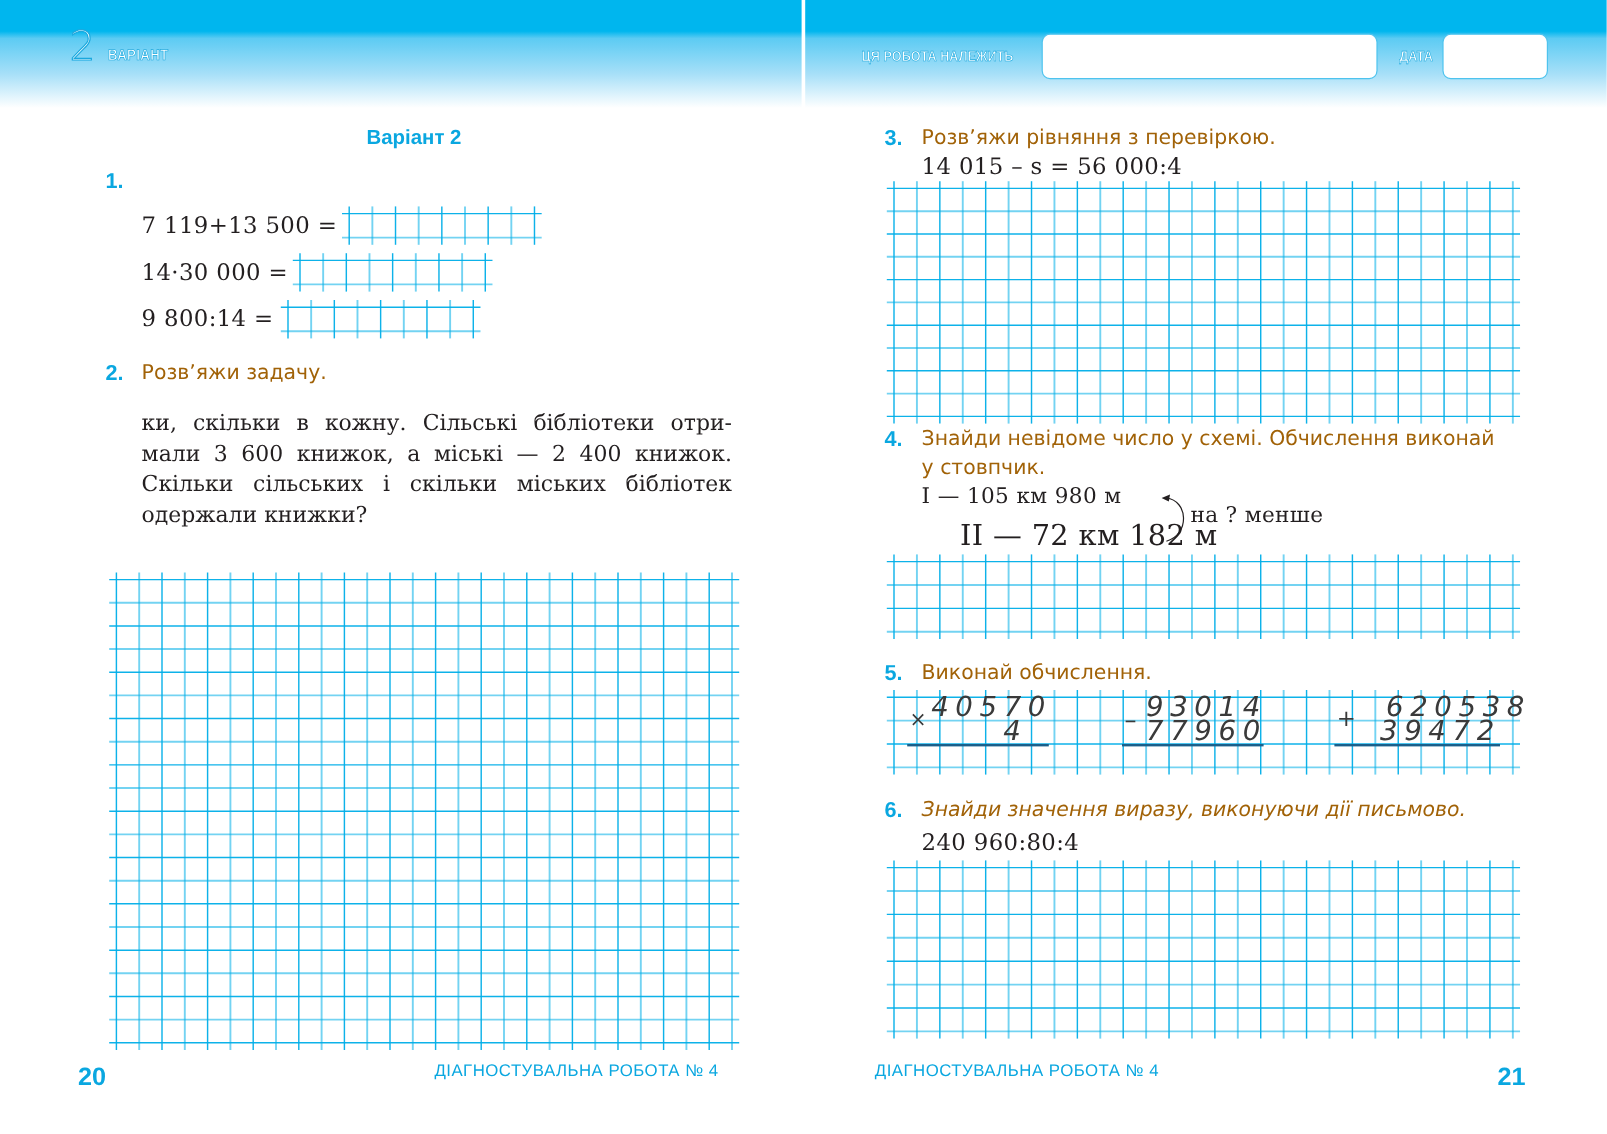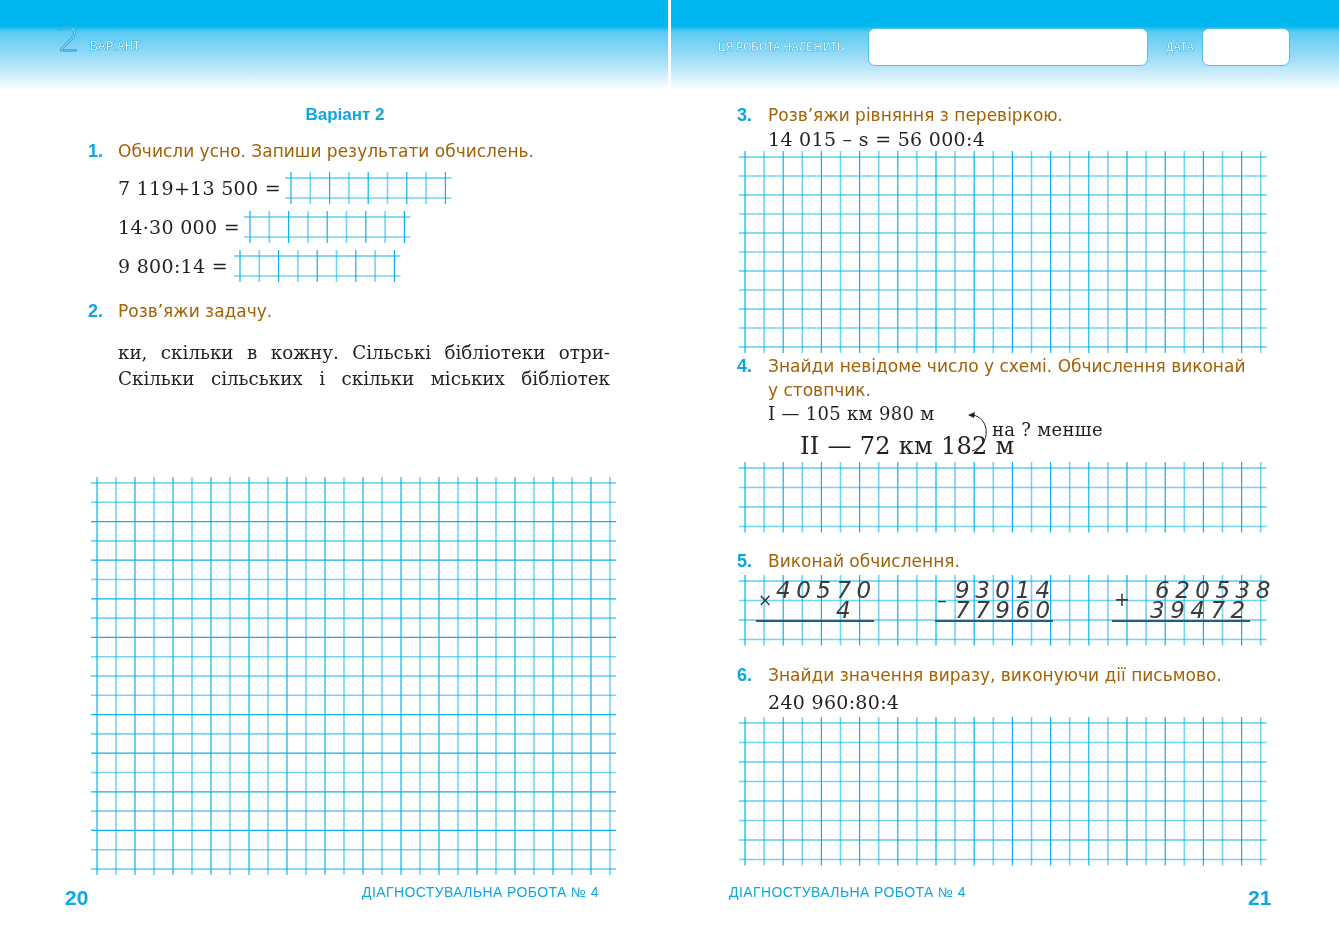--- a/index.html
+++ b/index.html
@@ -45,21 +45,20 @@
 <body>
 
 <div class="page" id="page-left">
   <div class="header-band"></div>
   <div class="var-num">2</div>
   <div class="var-word">ВАРІАНТ</div>
 
   <div class="variant-title" style="width:690px;left:0;">Варіант 2</div>
 
   <div class="task-num" style="left:88px;top:141px;">1.</div>
-  <div class="task-text" style="left:118px;top:141px;">Обчисли усно. Запиши результати обчислень.</div>
   <div class="math" style="left:118px;top:177px;">7 119+13 500 =</div>
   <div class="math" style="left:118px;top:216px;">14·30 000 =</div>
   <div class="math" style="left:118px;top:255px;">9 800:14 =</div>
   <svg class="grid" style="left: 285px; top: 172px; width: 166.4px; height: 32px;" width="166.4" height="32">
       <line x1="0" x2="166.4" y1="6" y2="6" stroke="#00aee8" stroke-width="1.2" stroke-opacity="0.95"></line>
       <line x1="0" x2="166.4" y1="26" y2="26" stroke="#00aee8" stroke-width="1.6" stroke-opacity="0.55"></line>
       <line y1="0" y2="32" x1="6" x2="6" stroke="#00aee8" stroke-width="1.2" stroke-opacity="0.95"></line>
       <line y1="0" y2="32" x1="25.3" x2="25.3" stroke="#00aee8" stroke-width="1.6" stroke-opacity="0.55"></line>
       <line y1="0" y2="32" x1="44.6" x2="44.6" stroke="#00aee8" stroke-width="1.2" stroke-opacity="0.95"></line>
       <line y1="0" y2="32" x1="63.900000000000006" x2="63.900000000000006" stroke="#00aee8" stroke-width="1.6" stroke-opacity="0.55"></line>
@@ -93,21 +92,23 @@
       <line y1="0" y2="32" x1="102.5" x2="102.5" stroke="#00aee8" stroke-width="1.6" stroke-opacity="0.55"></line>
       <line y1="0" y2="32" x1="121.80000000000001" x2="121.80000000000001" stroke="#00aee8" stroke-width="1.2" stroke-opacity="0.95"></line>
       <line y1="0" y2="32" x1="141.1" x2="141.1" stroke="#00aee8" stroke-width="1.6" stroke-opacity="0.55"></line>
       <line y1="0" y2="32" x1="160.4" x2="160.4" stroke="#00aee8" stroke-width="1.2" stroke-opacity="0.95"></line>
     </svg>
 
   <div class="task-num" style="left:88px;top:301px;">2.</div>
   <div class="task-text" style="left:118px;top:301px;">Розв’яжи задачу.</div>
   <div class="problem">
     <span>ки, скільки в кожну. Сільські бібліотеки отри-</span>
+    <span>мали 3 600 книжок, а міські — 2 400 книжок.</span>
     <span>Скільки сільських і скільки міських бібліотек</span>
+    <span class="last">одержали книжки?</span>
   </div>
   <svg class="grid" style="left: 91px; top: 477px; width: 525px; height: 398px;" width="525" height="398">
       <line x1="0" x2="525" y1="6" y2="6" stroke="#00aee8" stroke-width="1.2" stroke-opacity="0.95"></line>
       <line x1="0" x2="525" y1="25.3" y2="25.3" stroke="#00aee8" stroke-width="1.6" stroke-opacity="0.55"></line>
       <line x1="0" x2="525" y1="44.6" y2="44.6" stroke="#00aee8" stroke-width="1.2" stroke-opacity="0.95"></line>
       <line x1="0" x2="525" y1="63.900000000000006" y2="63.900000000000006" stroke="#00aee8" stroke-width="1.6" stroke-opacity="0.55"></line>
       <line x1="0" x2="525" y1="83.2" y2="83.2" stroke="#00aee8" stroke-width="1.2" stroke-opacity="0.95"></line>
       <line x1="0" x2="525" y1="102.5" y2="102.5" stroke="#00aee8" stroke-width="1.6" stroke-opacity="0.55"></line>
       <line x1="0" x2="525" y1="121.80000000000001" y2="121.80000000000001" stroke="#00aee8" stroke-width="1.2" stroke-opacity="0.95"></line>
       <line x1="0" x2="525" y1="141.1" y2="141.1" stroke="#00aee8" stroke-width="1.6" stroke-opacity="0.55"></line>
@@ -309,21 +310,21 @@
   <div class="uline" style="left:935px;top:620px;width:118px;"></div>
 
   <div class="op" style="left:1114px;top:588px;font-size:19px;">+</div>
   <div class="hw" style="left:1131px;top:577px;margin-left:24px;">620538</div>
   <div class="hw" style="left:1150px;top:597px;">39472</div>
   <div class="uline" style="left:1112px;top:620px;width:138px;"></div>
 </div>
 
 <div>
   <div class="task-num" style="left:737px;top:665px;">6.</div>
-  <div class="task-text" style="left:768px;top:665px;">Знайди значення виразу, виконуючи дії письмово.</div>
+  <div class="task-text" style="left:768px;top:665px;font-style:italic;">Знайди значення виразу, виконуючи дії письмово.</div>
   <div class="math" style="left:768px;top:691px;">240 960:80:4</div>
   <svg class="grid" style="left: 739px; top: 717px; width: 527.7px; height: 148.5px;" width="527.7" height="148.5">
       <line x1="0" x2="527.7" y1="6" y2="6" stroke="#00aee8" stroke-width="1.2" stroke-opacity="0.95"></line>
       <line x1="0" x2="527.7" y1="25.5" y2="25.5" stroke="#00aee8" stroke-width="1.6" stroke-opacity="0.55"></line>
       <line x1="0" x2="527.7" y1="45" y2="45" stroke="#00aee8" stroke-width="1.2" stroke-opacity="0.95"></line>
       <line x1="0" x2="527.7" y1="64.5" y2="64.5" stroke="#00aee8" stroke-width="1.6" stroke-opacity="0.55"></line>
       <line x1="0" x2="527.7" y1="84" y2="84" stroke="#00aee8" stroke-width="1.2" stroke-opacity="0.95"></line>
       <line x1="0" x2="527.7" y1="103.5" y2="103.5" stroke="#00aee8" stroke-width="1.6" stroke-opacity="0.55"></line>
       <line x1="0" x2="527.7" y1="123" y2="123" stroke="#00aee8" stroke-width="1.2" stroke-opacity="0.95"></line>
       <line x1="0" x2="527.7" y1="142.5" y2="142.5" stroke="#00aee8" stroke-width="1.6" stroke-opacity="0.55"></line>

